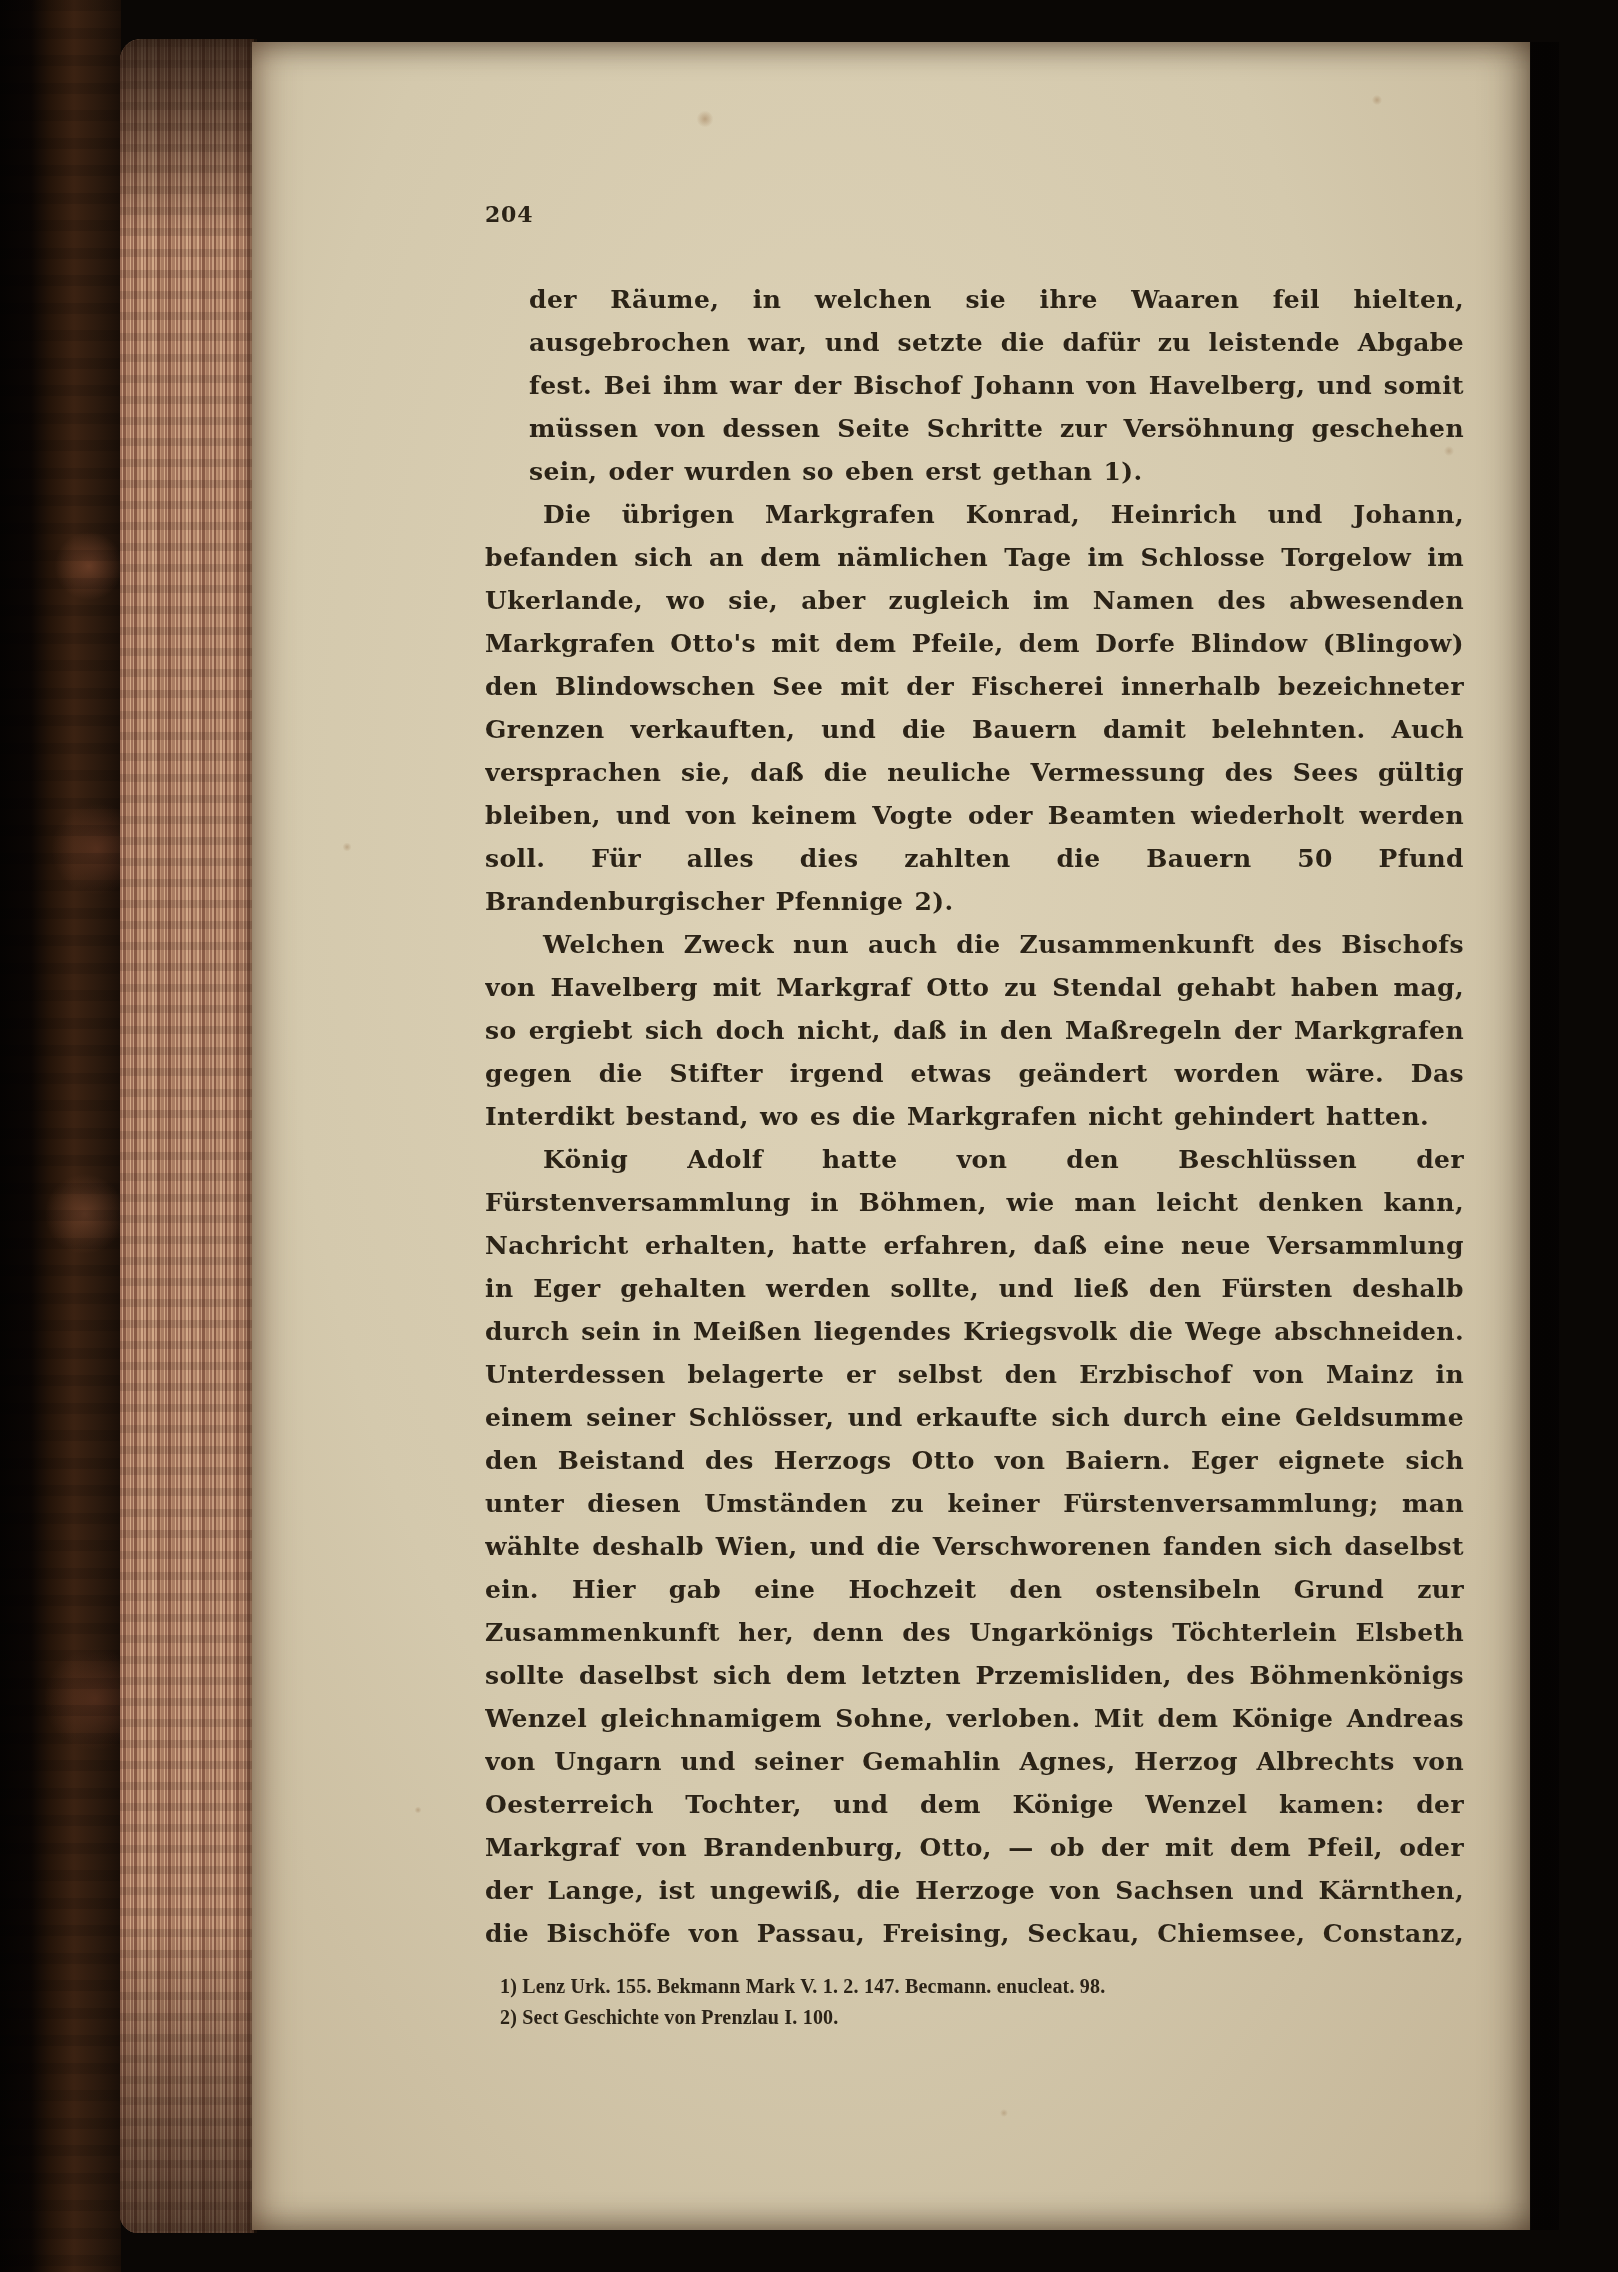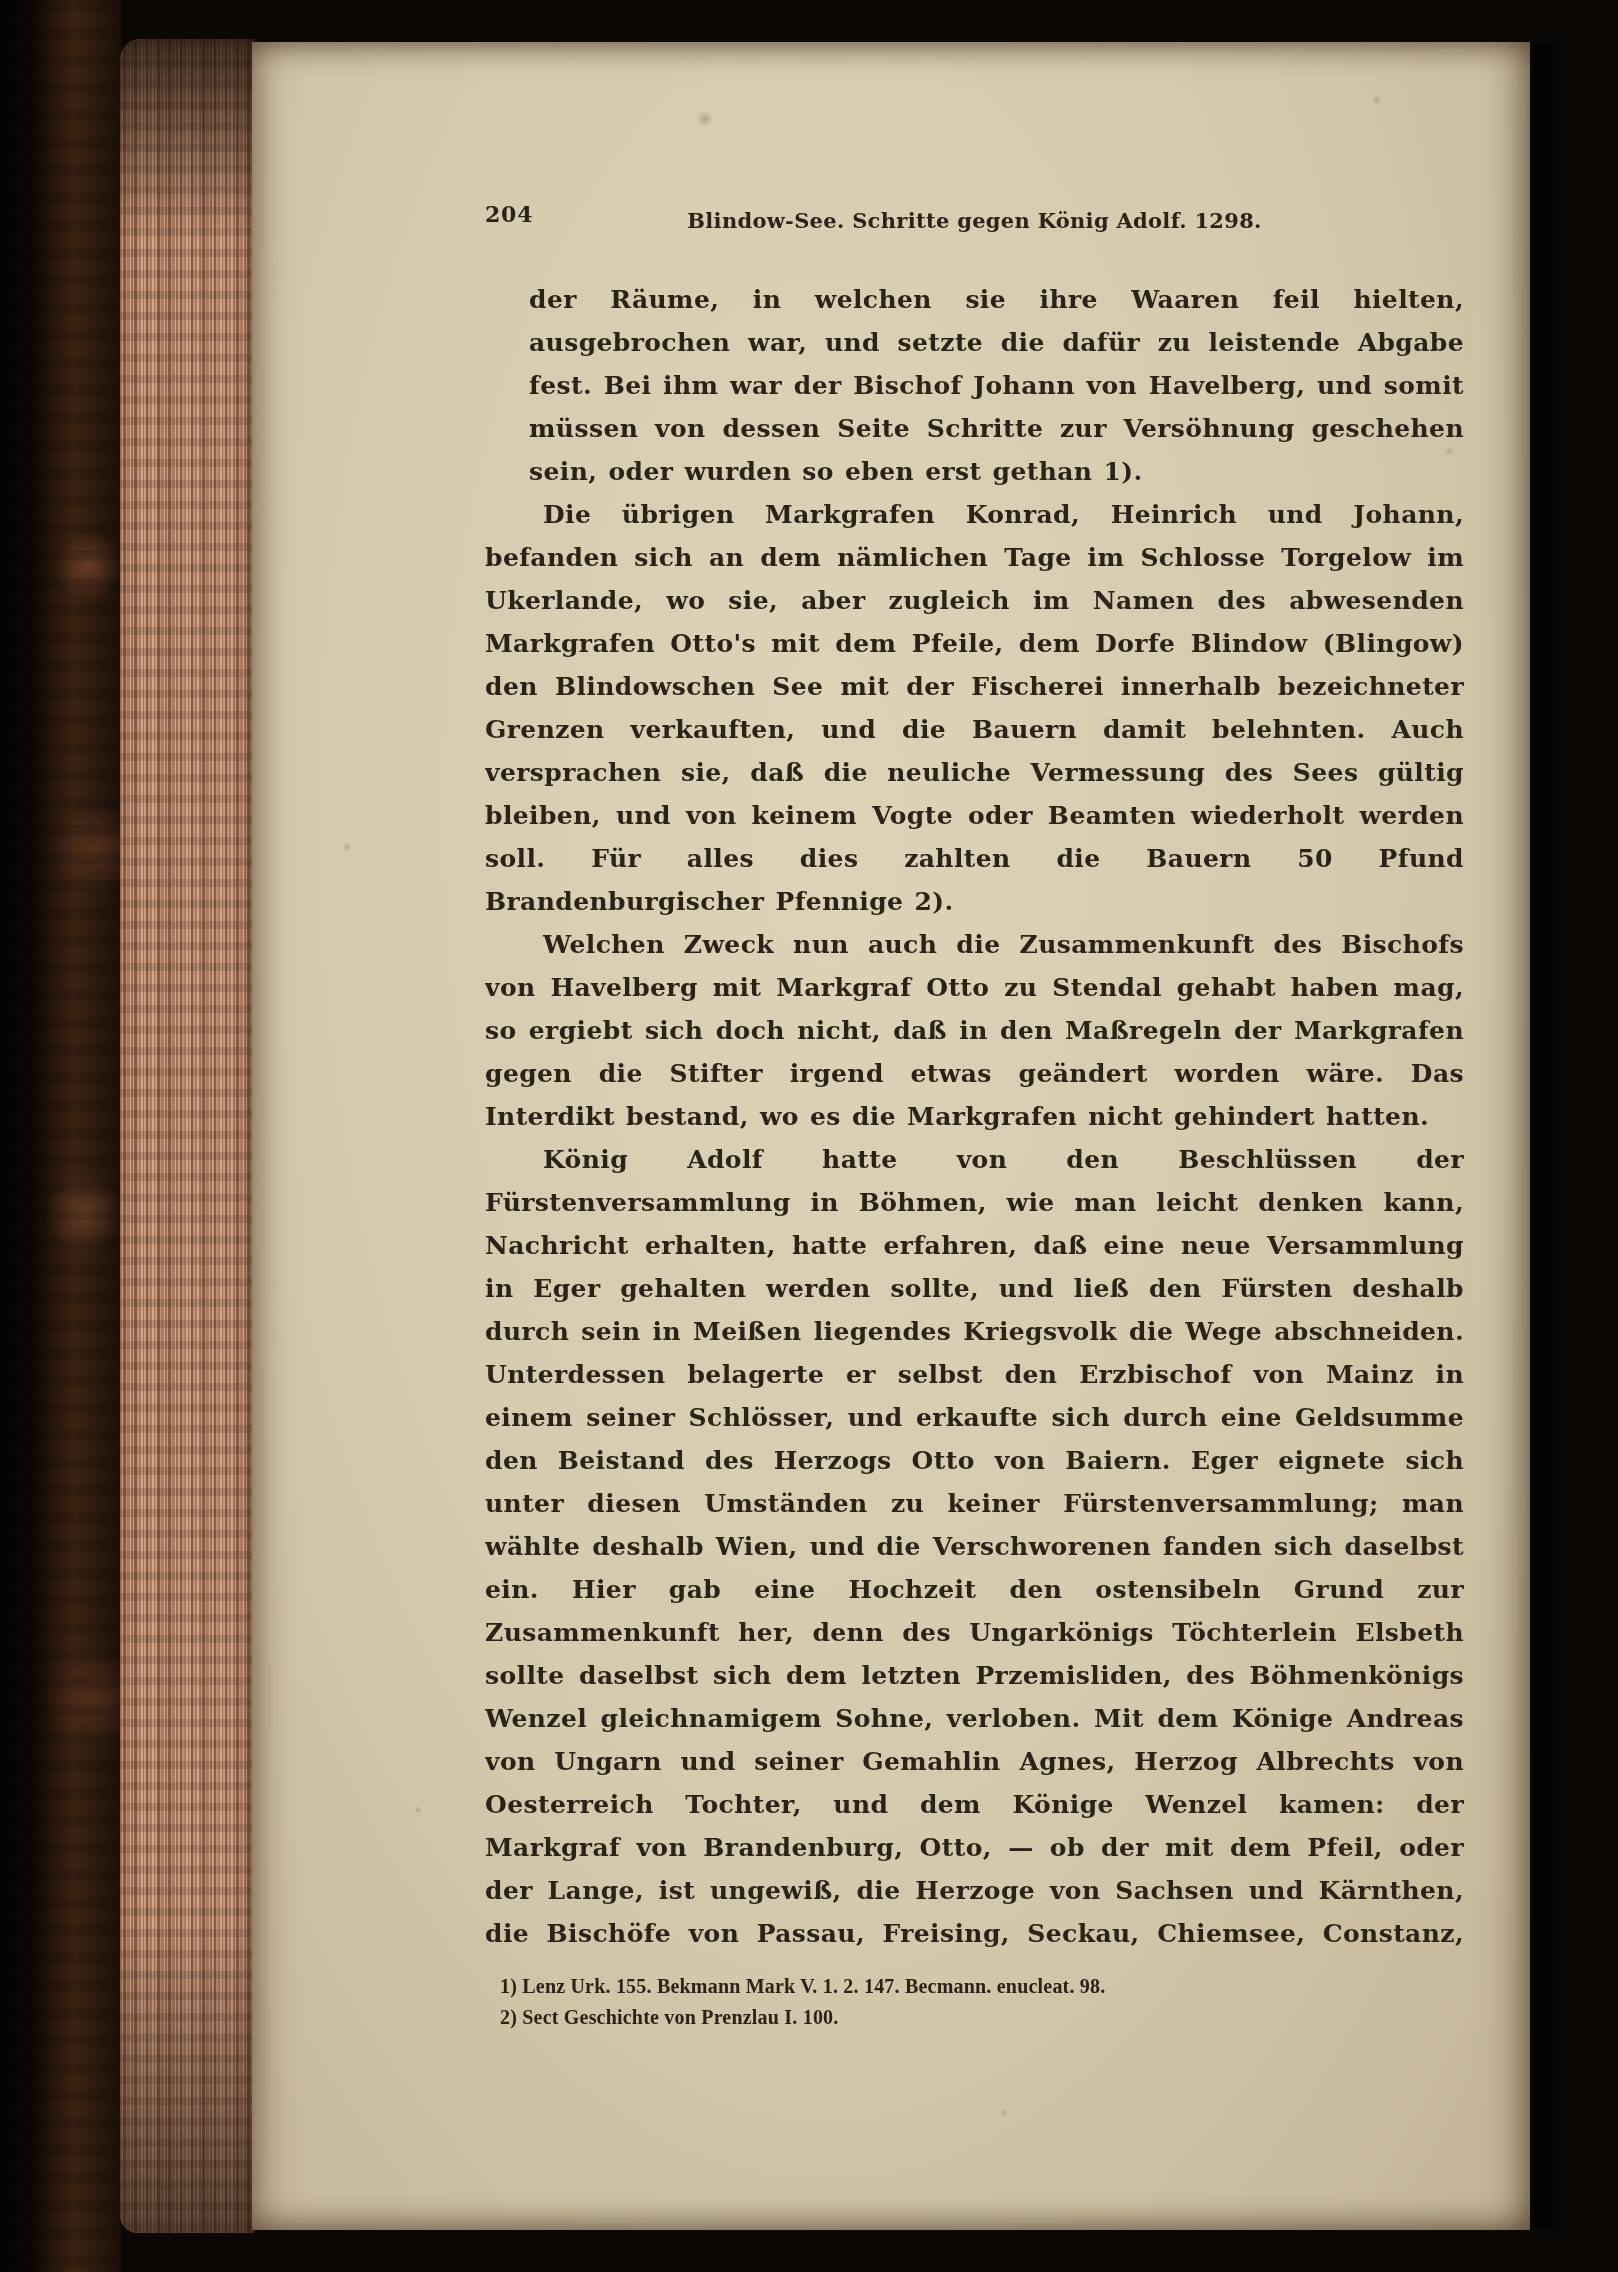--- a/index.html
+++ b/index.html
@@ -152,21 +152,20 @@
 <div class="scene">
 
   <div class="spine"></div>
 
   <div class="fore-edge"></div>
 
   <div class="main-page">
 
     <div class="page-header">
       <span class="page-number">204</span>
-      <span class="running-header">Blindow-See.  Schritte gegen König Adolf.  1298.</span>
     </div>
 
     <div class="body-text">
       <p class="no-indent">der Räume, in welchen sie ihre Waaren feil hielten, ausgebrochen war, und setzte die dafür zu leistende Abgabe fest.  Bei ihm war der Bischof Johann von Havelberg, und somit müssen von dessen Seite Schritte zur Versöhnung geschehen sein, oder wurden so eben erst gethan 1).</p>
       <p>Die übrigen Markgrafen Konrad, Heinrich und Johann, befanden sich an dem nämlichen Tage im Schlosse Torgelow im Ukerlande, wo sie, aber zugleich im Namen des abwesenden Markgrafen Otto's mit dem Pfeile, dem Dorfe Blindow (Blingow) den Blindowschen See mit der Fischerei innerhalb bezeichneter Grenzen verkauften, und die Bauern damit belehnten.  Auch versprachen sie, daß die neuliche Vermessung des Sees gültig bleiben, und von keinem Vogte oder Beamten wiederholt werden soll.  Für alles dies zahlten die Bauern 50 Pfund Brandenburgischer Pfennige 2).</p>
       <p>Welchen Zweck nun auch die Zusammenkunft des Bischofs von Havelberg mit Markgraf Otto zu Stendal gehabt haben mag, so ergiebt sich doch nicht, daß in den Maßregeln der Markgrafen gegen die Stifter irgend etwas geändert worden wäre.  Das Interdikt bestand, wo es die Markgrafen nicht gehindert hatten.</p>
       <p>König Adolf hatte von den Beschlüssen der Fürstenversammlung in Böhmen, wie man leicht denken kann, Nachricht erhalten, hatte erfahren, daß eine neue Versammlung in Eger gehalten werden sollte, und ließ den Fürsten deshalb durch sein in Meißen liegendes Kriegsvolk die Wege abschneiden.  Unterdessen belagerte er selbst den Erzbischof von Mainz in einem seiner Schlösser, und erkaufte sich durch eine Geldsumme den Beistand des Herzogs Otto von Baiern.  Eger eignete sich unter diesen Umständen zu keiner Fürstenversammlung; man wählte deshalb Wien, und die Verschworenen fanden sich daselbst ein.  Hier gab eine Hochzeit den ostensibeln Grund zur Zusammenkunft her, denn des Ungarkönigs Töchterlein Elsbeth sollte daselbst sich dem letzten Przemisliden, des Böhmenkönigs Wenzel gleichnamigem Sohne, verloben.  Mit dem Könige Andreas von Ungarn und seiner Gemahlin Agnes, Herzog Albrechts von Oesterreich Tochter, und dem Könige Wenzel kamen: der Markgraf von Brandenburg, Otto, — ob der mit dem Pfeil, oder der Lange, ist ungewiß, die Herzoge von Sachsen und Kärnthen, die Bischöfe von Passau, Freising, Seckau, Chiemsee, Constanz, Basel, und Alles, was in Ungarn und Böhmen großen Namen und</p>
     </div>
 
     <div class="footnotes">

